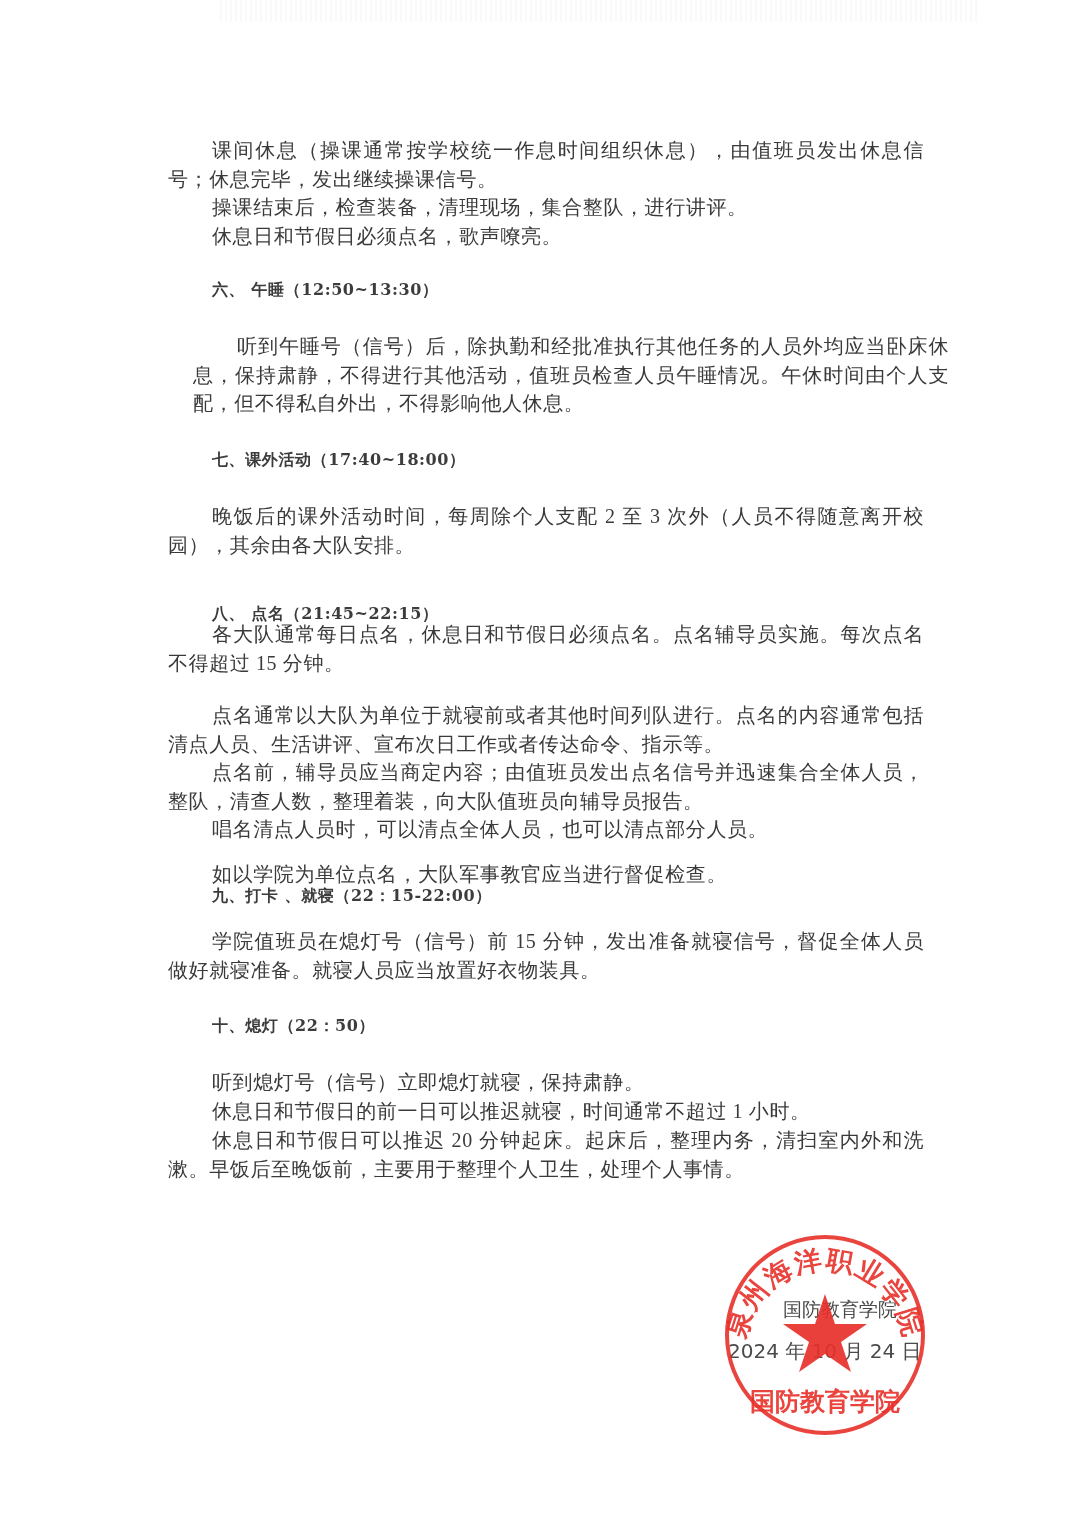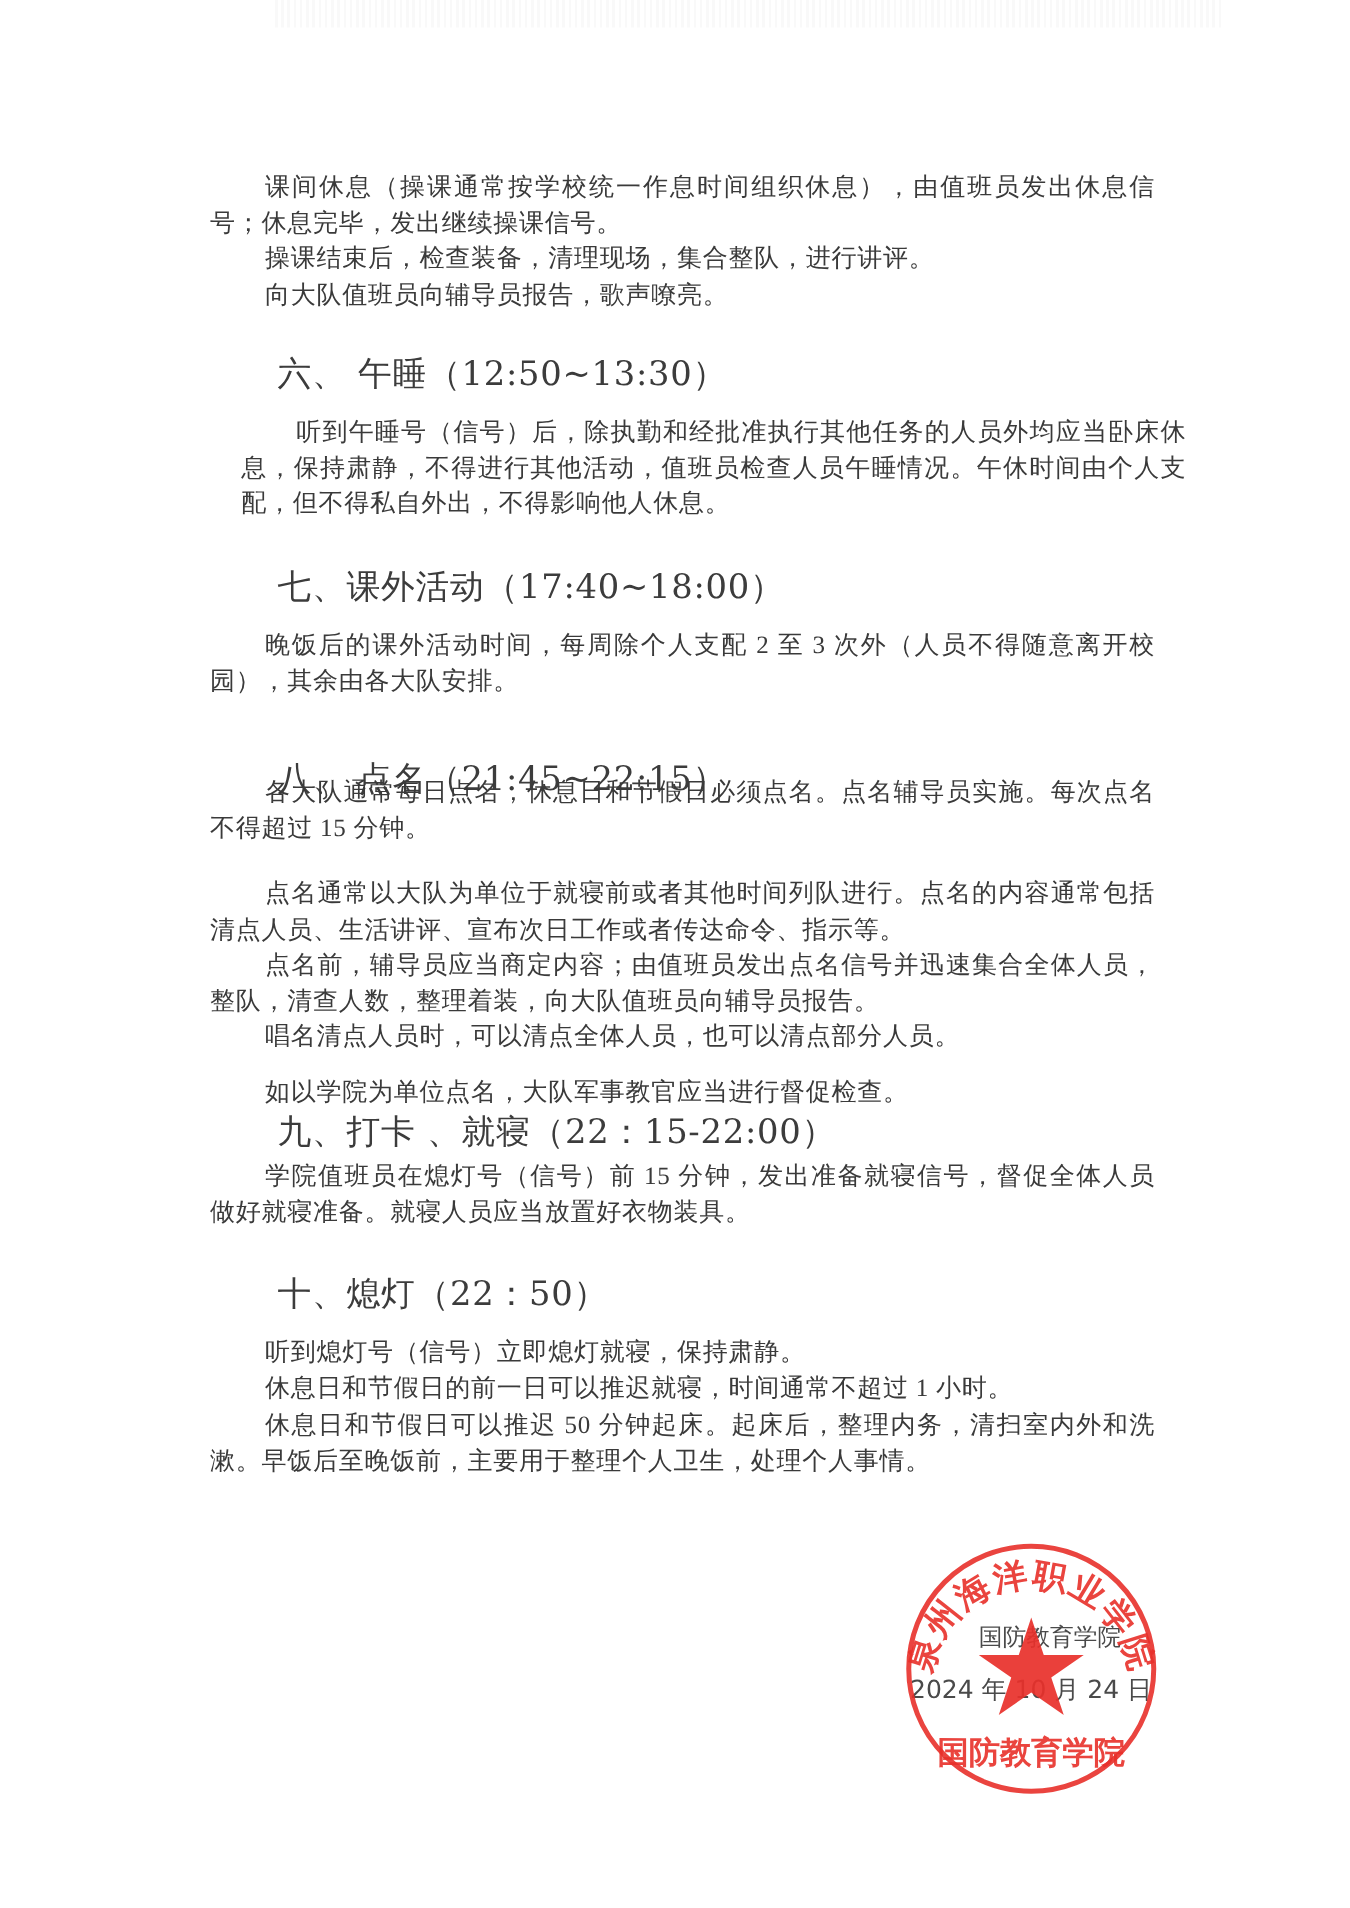--- a/index.html
+++ b/index.html
@@ -12,55 +12,55 @@
     position: absolute; left: 220px; top: 0; width: 760px; height: 22px;
     background: repeating-linear-gradient(90deg, rgba(0,0,0,0.04) 0 2px, transparent 2px 5px);
     opacity: 0.6;
   }
   .page { position: absolute; left: 168px; top: 136px; width: 756px; }
   .p {
     font-size: 20px; line-height: 28.5px; margin: 0; text-indent: 44px;
     text-align: justify; letter-spacing: 0.6px; white-space: pre-wrap; font-family: Liberation Serif, serif;
   }
   .h {
-    font-size: 27px; line-height: 28px; margin: 10px; padding-left: 44px;
-    font-weight: normal; letter-spacing: 0.6px; color: #3c3c3c;
+    font-size: 16px; line-height: 28px; margin: 0; padding-left: 44px;
+    font-weight: bold; letter-spacing: 0.6px; color: #3c3c3c;
   }
   .abs { position: absolute; left: 0; width: 756px; }
   .sig {
     position: absolute; color: #4a4a4a; font-size: 19px;
     font-family: "DejaVu Sans", "Liberation Sans", sans-serif; font-weight: normal;
   }
   .seal { position: absolute; left: 722px; top: 1232px; width: 206px; height: 206px; }
 </style>
 </head>
 <body>
 
 <div class="scan-noise"></div>
 
 <div class="page" id="page">
     <p class="abs p" style="top: 0px;">课间休息（操课通常按学校统一作息时间组织休息），由值班员发出休息信号；休息完毕，发出继续操课信号。</p>
     <p class="abs p" style="top: 57px;">操课结束后，检查装备，清理现场，集合整队，进行讲评。</p>
-    <p class="abs p" style="top: 86px;">向大队值班员向辅导员报告，歌声嘹亮。</p>
+    <p class="abs p" style="top: 86px;">休息日和节假日必须点名，歌声嘹亮。</p>
     <p class="abs h" style="top: 140px;">六、 午睡（12:50~13:30）</p>
     <p class="abs p" style="top: 196px; margin-left: 25px;">听到午睡号（信号）后，除执勤和经批准执行其他任务的人员外均应当卧床休息，保持肃静，不得进行其他活动，值班员检查人员午睡情况。午休时间由个人支配，但不得私自外出，不得影响他人休息。</p>
     <p class="abs h" style="top: 310px;">七、课外活动（17:40~18:00）</p>
     <p class="abs p" style="top: 366px;">晚饭后的课外活动时间，每周除个人支配 2 至 3 次外（人员不得随意离开校园），其余由各大队安排。</p>
     <p class="abs h" style="top: 464px;">八、 点名（21:45~22:15）</p>
     <p class="abs p" style="top: 484px;">各大队通常每日点名，休息日和节假日必须点名。点名辅导员实施。每次点名不得超过 15 分钟。</p>
     <p class="abs p" style="top: 565px;">点名通常以大队为单位于就寝前或者其他时间列队进行。点名的内容通常包括清点人员、生活讲评、宣布次日工作或者传达命令、指示等。</p>
     <p class="abs p" style="top: 622px;">点名前，辅导员应当商定内容；由值班员发出点名信号并迅速集合全体人员，整队，清查人数，整理着装，向大队值班员向辅导员报告。</p>
     <p class="abs p" style="top: 679px;">唱名清点人员时，可以清点全体人员，也可以清点部分人员。</p>
     <p class="abs p" style="top: 684px; margin-top: 40px;">如以学院为单位点名，大队军事教官应当进行督促检查。</p>
     <p class="abs h" style="top: 746px;">九、打卡 、就寝（22：15-22:00）</p>
     <p class="abs p" style="top: 791px;">学院值班员在熄灯号（信号）前 15 分钟，发出准备就寝信号，督促全体人员做好就寝准备。就寝人员应当放置好衣物装具。</p>
     <p class="abs h" style="top: 876px;">十、熄灯（22：50）</p>
     <p class="abs p" style="top: 932px;">听到熄灯号（信号）立即熄灯就寝，保持肃静。</p>
     <p class="abs p" style="top: 961px;">休息日和节假日的前一日可以推迟就寝，时间通常不超过 1 小时。</p>
-    <p class="abs p" style="top: 990px;">休息日和节假日可以推迟 50 分钟起床。起床后，整理内务，清扫室内外和洗漱。早饭后至晚饭前，主要用于整理个人卫生，处理个人事情。</p>
+    <p class="abs p" style="top: 990px;">休息日和节假日可以推迟 20 分钟起床。起床后，整理内务，清扫室内外和洗漱。早饭后至晚饭前，主要用于整理个人卫生，处理个人事情。</p>
   </div>
 
 <div class="sig" style="left:783px; top:1297px;">国防教育学院</div>
 <div class="sig" style="left:728px; top:1338px; font-size:20px;">2024 年 10 月 24 日</div>
 
 <svg class="seal" viewBox="0 0 206 206">
   <defs>
     <path id="sealArc" d="M 30 150 A 80 80 0 1 1 176 150" fill="none"></path>
   </defs>
   <circle cx="103" cy="103" r="98" fill="none" stroke="#e8302a" stroke-width="4" opacity="0.9"></circle>

